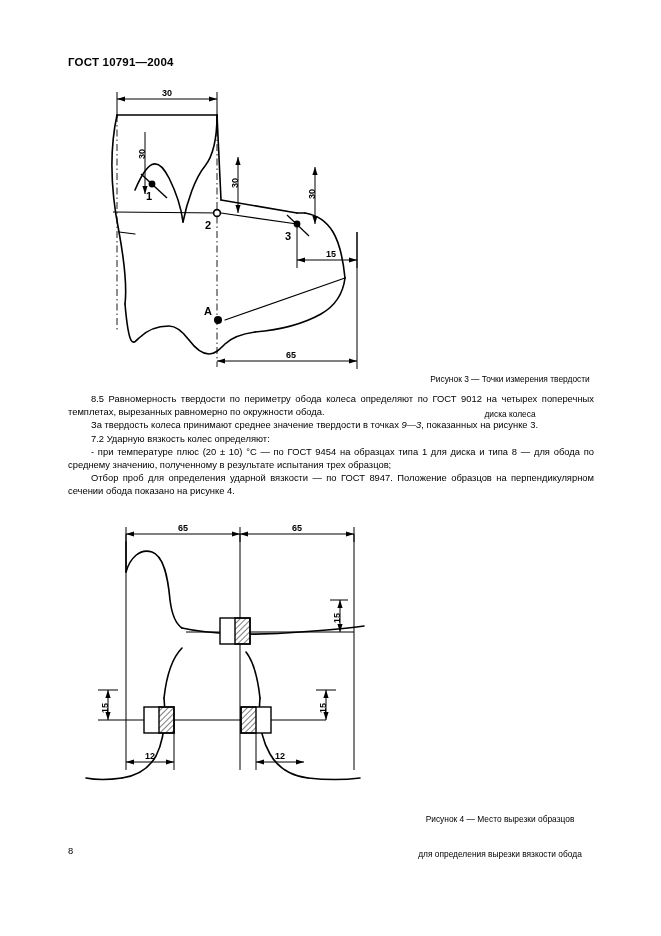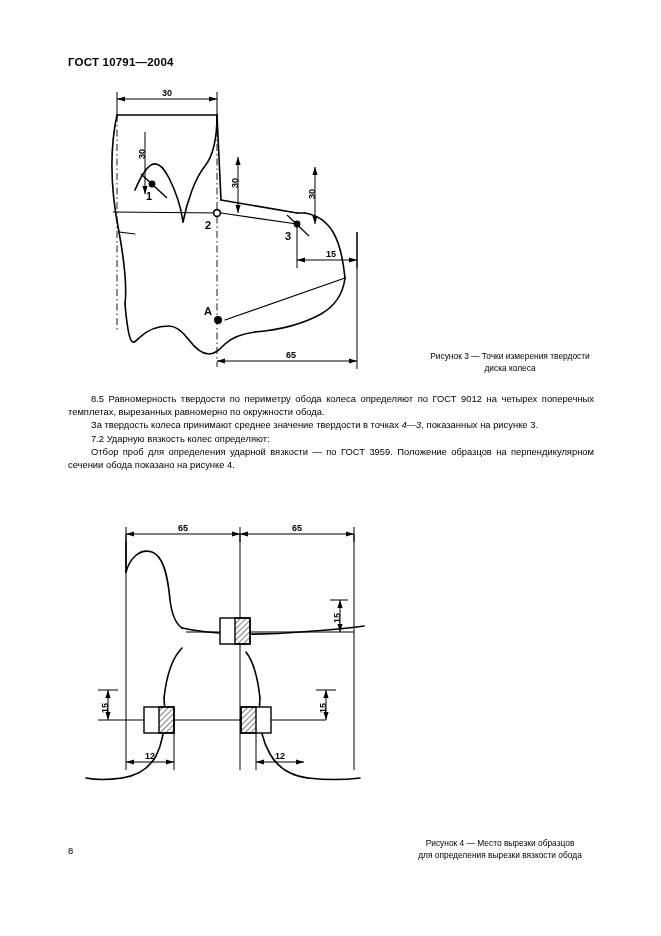--- a/index.html
+++ b/index.html
@@ -43,22 +43,22 @@
 
   
   .caption {
     position: absolute;
     font-size: 8.4px;
     line-height: 12px;
     text-align: center;
     white-space: nowrap;
   }
   #caption-3 { left: 395px; top: 350px; width: 230px; }
-  #caption-4 { left: 375px; top: 837px; width: 250px; text-align: center; }
-  .caption .cap-line { display: block; }
+  #caption-4 { left: 375px; top: 790px; width: 250px; text-align: center; }
+  .caption .cap-line { display: block; margin-top: 23px; }
 
   
   .body-text {
     position: absolute;
     left: 68px;
     top: 392px;
     width: 526px;
     font-size: 9.4px;
     line-height: 13.2px;
     text-align: justify;
@@ -198,23 +198,24 @@
     </svg>
   </div>
 
   <div class="caption" id="caption-3">
     <span class="cap-line">Рисунок 3 — Точки измерения твердости</span>
     <span class="cap-line">диска колеса</span>
   </div>
 
   <div class="body-text">
     <p>8.5  Равномерность твердости по периметру обода колеса определяют по ГОСТ 9012 на четырех поперечных темплетах, вырезанных равномерно по окружности обода.</p>
-    <p>За твердость колеса принимают среднее значение твердости в точках <i>4—3</i>, показанных на рисунке 3.</p>
+    <p>За твердость колеса принимают среднее значение твердости в точках <i>9—3</i>, показанных на рисунке 3.</p>
     <p>7.2  Ударную вязкость колес определяют:</p>
-    <p>Отбор проб для определения ударной вязкости — по ГОСТ 3959. Положение образцов на перпендикулярном сечении обода показано на рисунке 4.</p>
+    <p>-  при температуре плюс (20 ± 10) °С — по ГОСТ 9454 на образцах типа 1 для диска и типа 8 — для обода по среднему значению, полученному в результате испытания трех образцов;</p>
+    <p>Отбор проб для определения ударной вязкости — по ГОСТ 8947. Положение образцов на перпендикулярном сечении обода показано на рисунке 4.</p>
   </div>
 
   <div class="figure" id="figure-4">
     <svg width="300" height="280" viewBox="0 0 300 280">
 
       <g fill="none" stroke="#000" stroke-width="1.6" stroke-linejoin="round" stroke-linecap="round">
 
         <path d="M 48 22 L 48 52"></path>
 
         <path d="M 48 52 C 52 38 62 28 74 32 C 86 36 90 58 92 80 C 94 96 98 104 104 108"></path>

